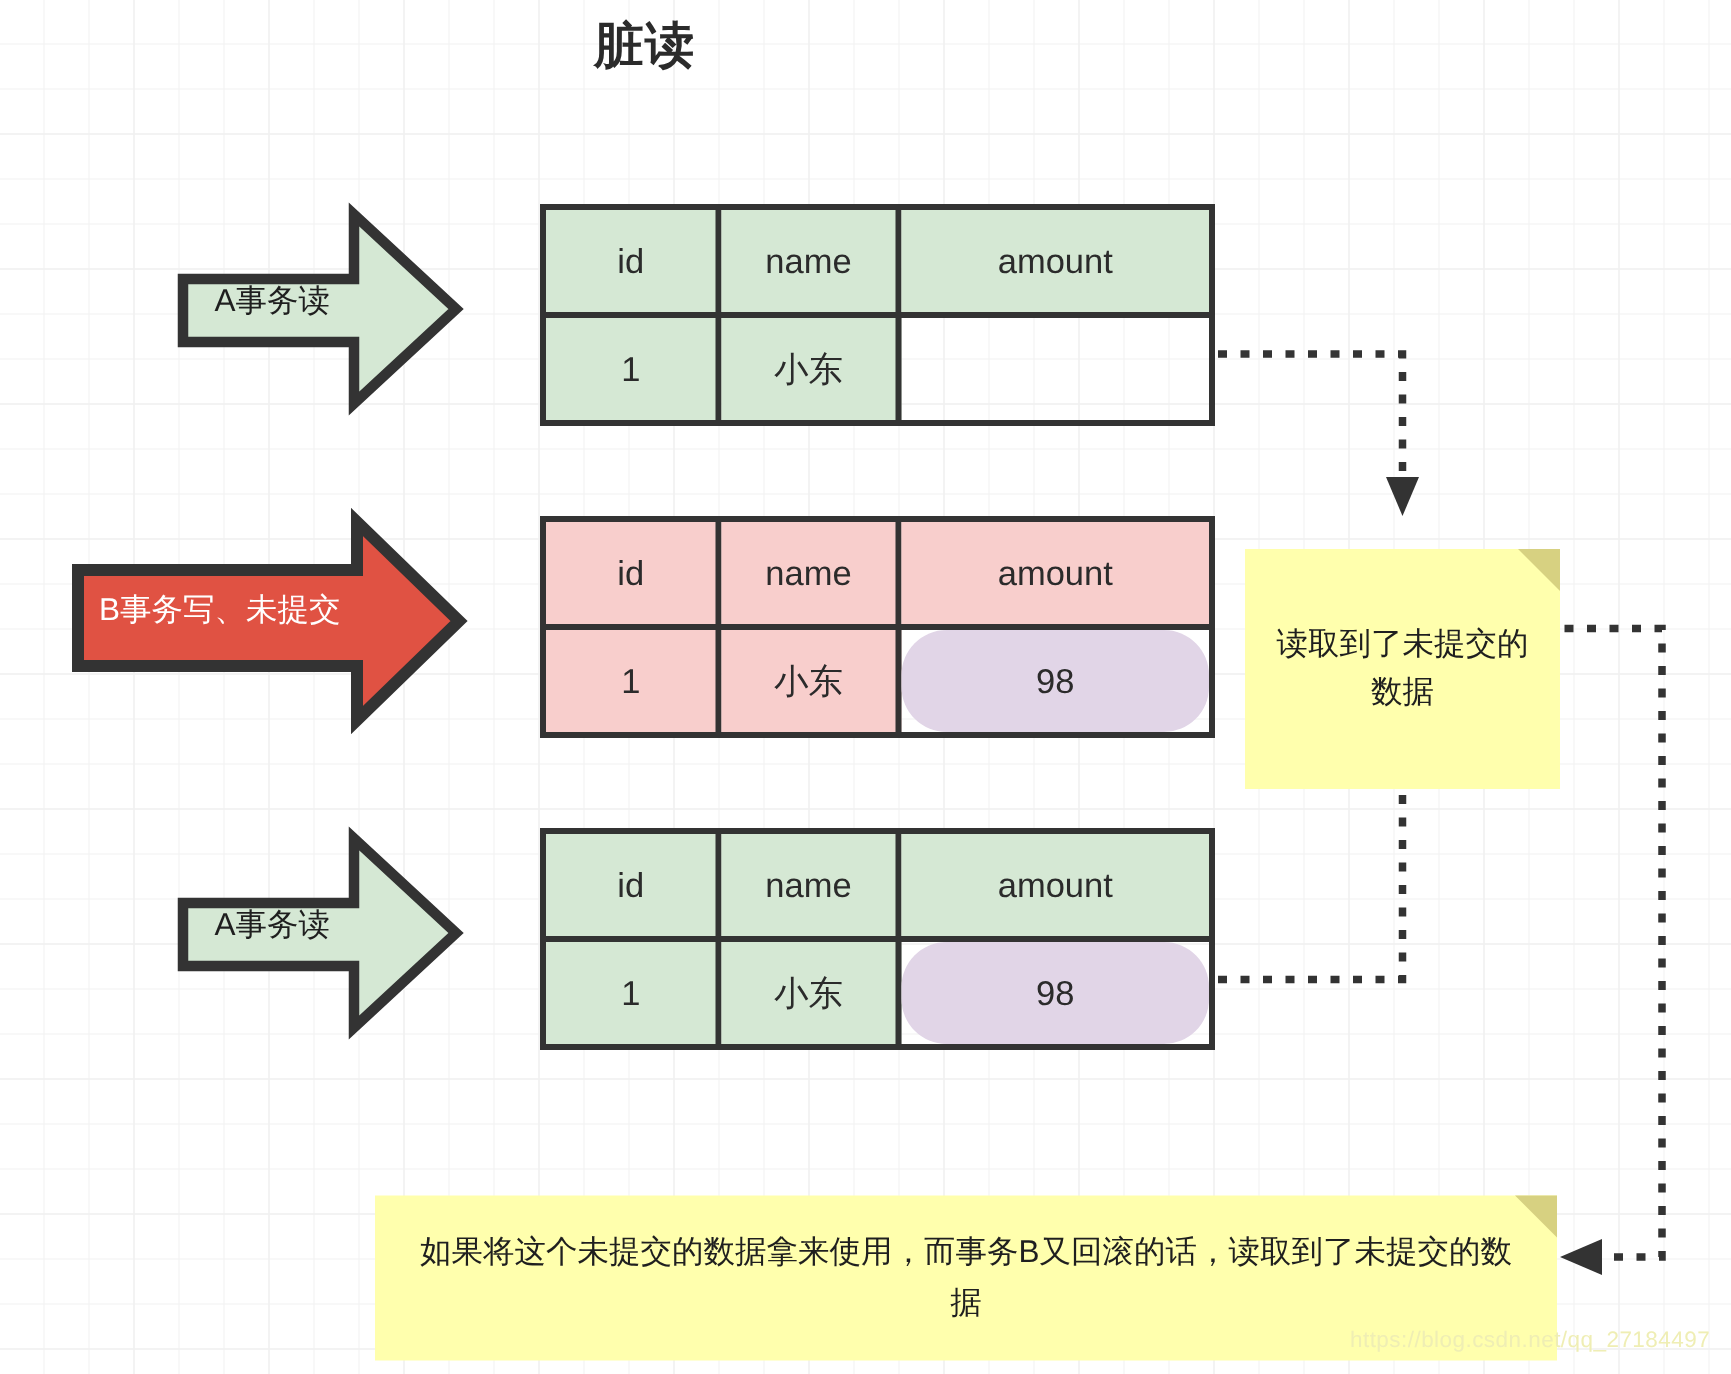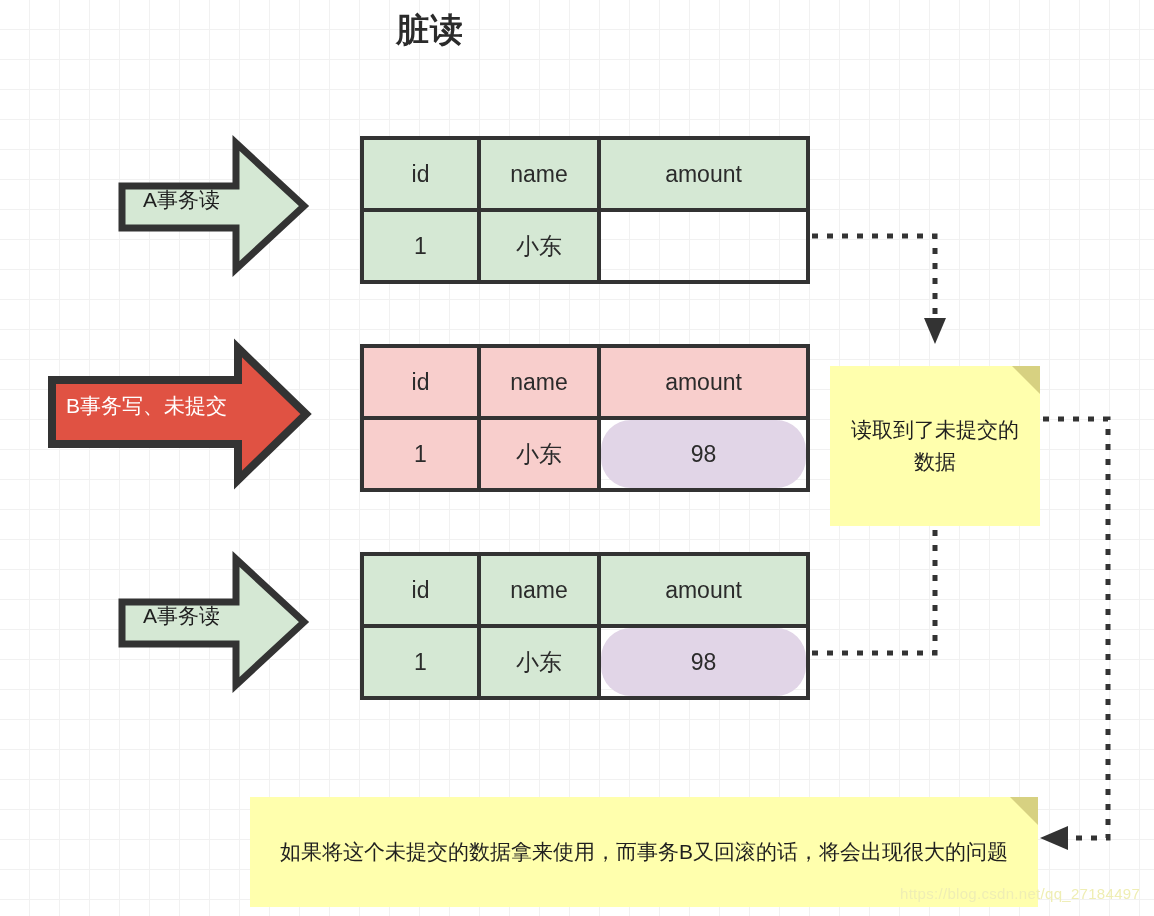--- a/index.html
+++ b/index.html
@@ -217,18 +217,18 @@
     </div>
   </div>
 
   <div class="note" id="note-right">
     <span class="fold"></span>
     <span>读取到了未提交的数据</span>
   </div>
 
   <div class="note" id="note-bottom">
     <span class="fold"></span>
-    <span>如果将这个未提交的数据拿来使用，而事务B又回滚的话，将会出现很大的问题</span>
+    <span>如果将这个未提交的数据拿来使用，而事务B又回滚的话，读取到了未提交的数据</span>
   </div>
 
   <div id="watermark">https://blog.csdn.net/qq_27184497</div>
 
 </div>
 
 </body></html>

